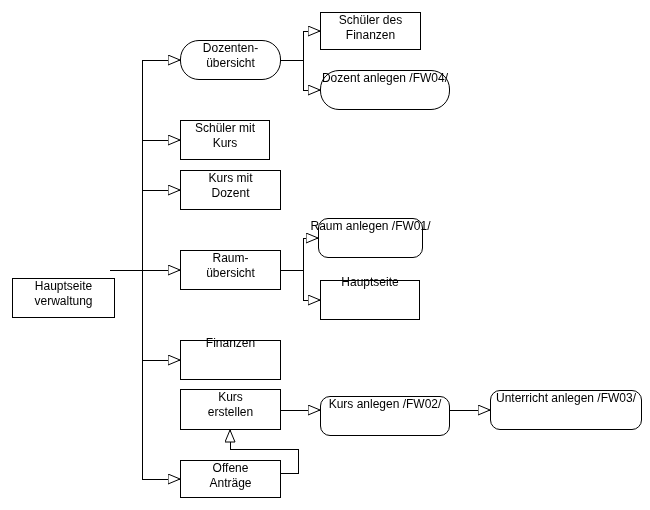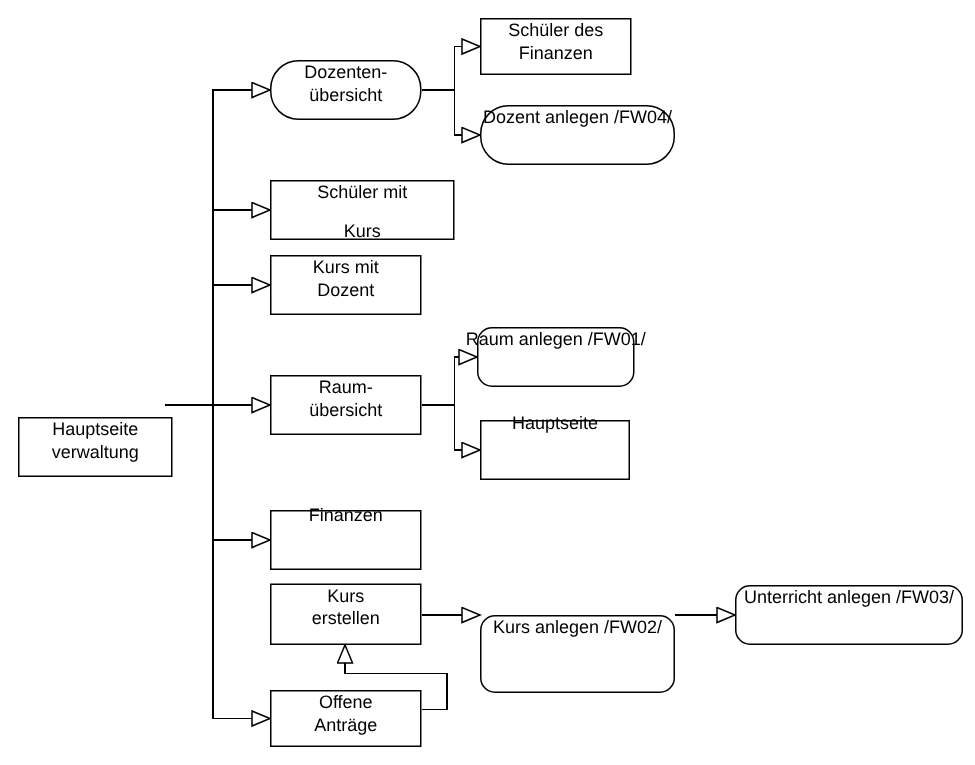--- a/index.html
+++ b/index.html
@@ -75,21 +75,21 @@
     </svg>
 
 <div class="node" style="left: 12px; top: 250px; width: 103px; height: 40px; margin-top: 28px;">
       <div class="node-line">Hauptseite</div>
       <div class="node-line">verwaltung</div>
     </div>
     <div class="node" style="left: 180px; top: 40px; width: 101px; height: 40px; border-radius: 19px;">
       <div class="node-line">Dozenten-</div>
       <div class="node-line">übersicht</div>
     </div>
-    <div class="node" style="left: 180px; top: 120px; width: 123px; height: 40px; gap: 11px;">
+    <div class="node" style="left: 180px; top: 120px; width: 90px; height: 40px;">
       <div class="node-line">Schüler mit</div>
       <div class="node-line">Kurs</div>
     </div>
     <div class="node" style="left: 180px; top: 170px; width: 101px; height: 40px;">
       <div class="node-line">Kurs mit</div>
       <div class="node-line">Dozent</div>
     </div>
     <div class="node" style="left: 180px; top: 250px; width: 101px; height: 40px;">
       <div class="node-line">Raum-</div>
       <div class="node-line">übersicht</div>
@@ -111,19 +111,19 @@
     </div>
     <div class="node rounded" style="left: 320px; top: 70px; width: 130px; height: 40px; border-radius: 19px;">
       <div class="node-line">Dozent anlegen /FW04/</div>
     </div>
     <div class="node rounded" style="left: 318px; top: 218px; width: 105px; height: 40px;">
       <div class="node-line">Raum anlegen /FW01/</div>
     </div>
     <div class="node" style="left: 320px; top: 280px; width: 100px; height: 40px;">
       <div class="node-line" style="transform: translateY(-6px);">Hauptseite</div>
     </div>
-    <div class="node rounded" style="left: 320px; top: 410px; width: 130px; height: 52px;">
+    <div class="node rounded" style="left: 320px; top: 396px; width: 130px; height: 40px;">
       <div class="node-line">Kurs anlegen /FW02/</div>
     </div>
     <div class="node rounded" style="left: 490px; top: 390px; width: 152px; height: 40px;">
       <div class="node-line">Unterricht anlegen /FW03/</div>
     </div>
   </div>
 
 </body></html>

